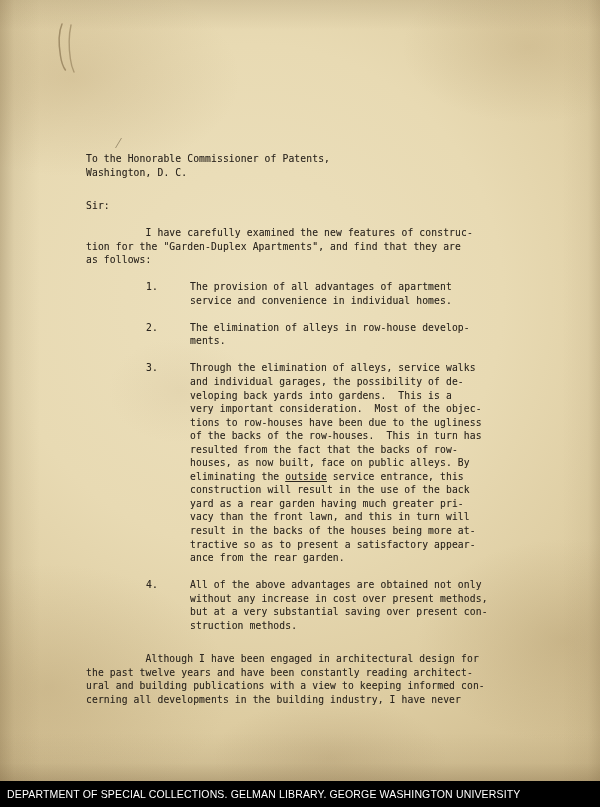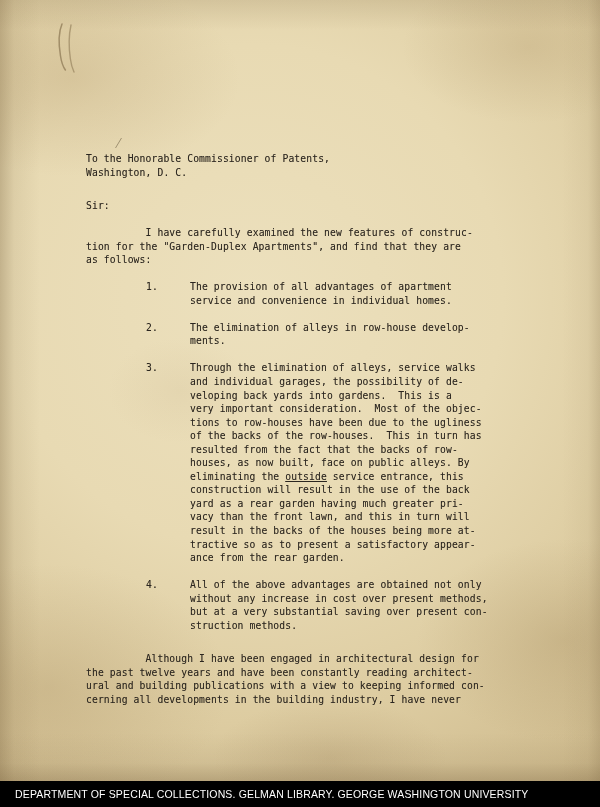--- a/index.html
+++ b/index.html
@@ -119,21 +119,21 @@
     top: 781px;
     width: 600px;
     height: 26px;
     background: #000;
     color: #ffffff;
     font-family: "Liberation Sans", sans-serif;
     font-size: 10.5px;
     letter-spacing: 0.15px;
     display: flex;
     align-items: center;
-    padding-left: 15px;
+    padding-left: 7px;
     box-sizing: border-box;
   }
 </style>
 </head>
 <body>
 
 <div id="page">
 
   <div id="paper">
 

